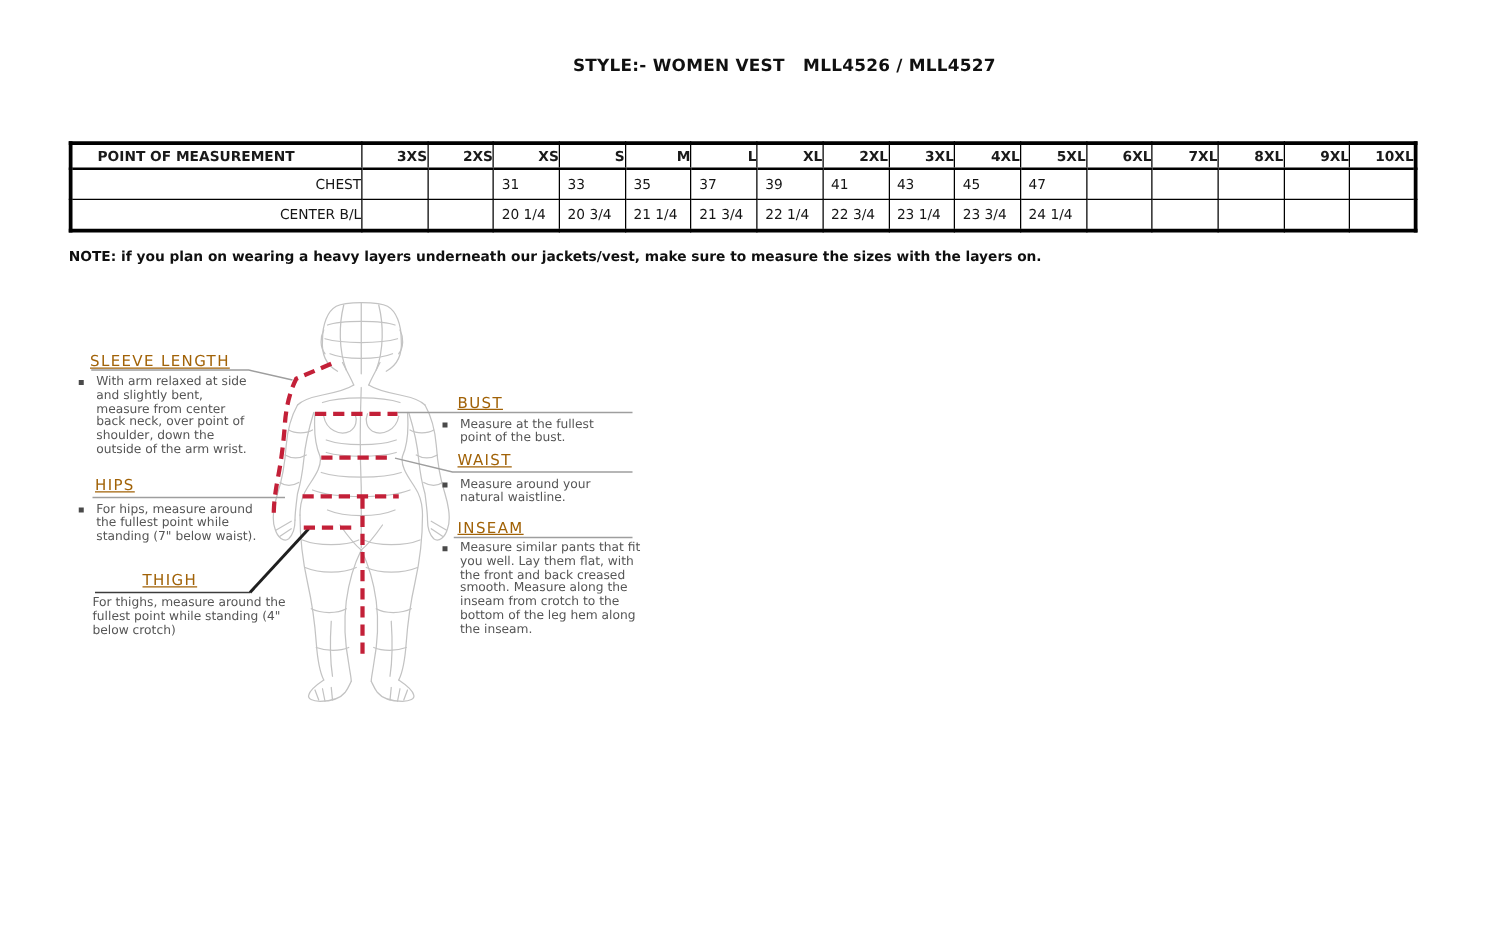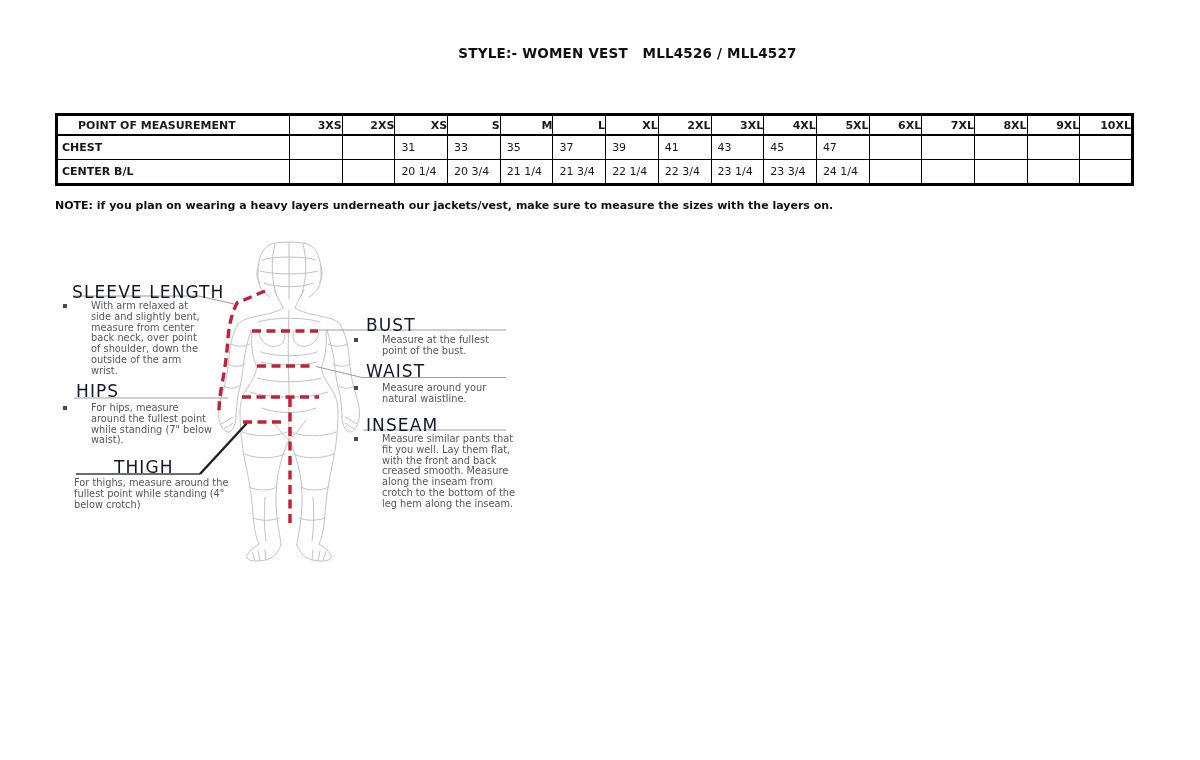--- a/index.html
+++ b/index.html
@@ -13,27 +13,27 @@
   
   .table-wrap{position:absolute;left:55px;top:113px;width:1077px;}
   table.sizes-table{border-collapse:collapse;table-layout:fixed;width:1077px;
                     border:3px solid #000;}
   table.sizes-table th,table.sizes-table td{border:1.6px solid #000;font-size:11px;
                     padding:0 0 0 6px;text-align:left;white-space:nowrap;overflow:hidden;}
   table.sizes-table thead th{height:18px;font-weight:bold;text-align:right;padding:0;
                     border-bottom-width:2.6px;}
   table.sizes-table thead th.lbl{text-align:left;padding-left:20px;}
   table.sizes-table td{height:23px;color:#161616;}
-  table.sizes-table td.lbl{font-weight:bold;padding-left:4px;}
+  table.sizes-table td.lbl{font-weight:normal;padding-left:4px;text-align:right;}
 
   .note-line{position:absolute;left:55px;top:199px;font-size:11px;font-weight:bold;color:#101010;}
 
   
-  .m-label{position:absolute;font-size:17px;letter-spacing:1.1px;color:#0f172a;white-space:nowrap;}
-  .m-desc{position:absolute;display:flex;gap:24px;font-size:9.8px;line-height:10.8px;color:#565656;}
+  .m-label{position:absolute;font-size:12px;letter-spacing:1.1px;color:#a16207;white-space:nowrap;text-decoration:underline;}
+  .m-desc{position:absolute;display:flex;gap:10px;font-size:9.8px;line-height:10.8px;color:#565656;}
   .m-desc .sq{flex:0 0 4px;width:4px;height:4px;background:#4a4a4a;margin-top:3px;}
   .m-desc .txt{flex:1;}
   svg#diagram{position:absolute;left:0;top:230px;}
 </style>
 </head>
 <body>
 
 <div id="page">
 
   <div class="doc-title">STYLE:- WOMEN VEST   MLL4526 / MLL4527</div>

